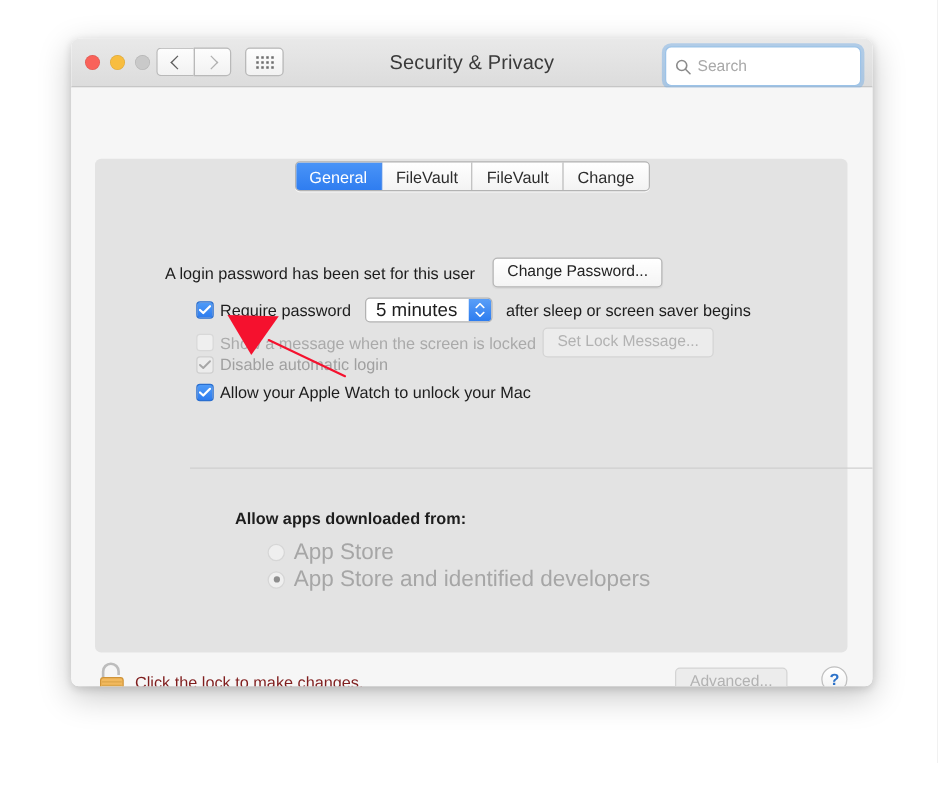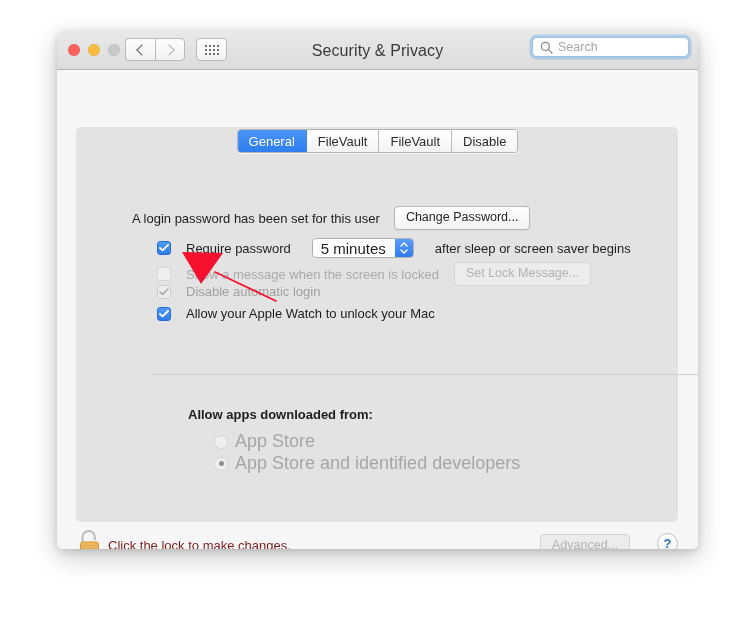--- a/index.html
+++ b/index.html
@@ -110,21 +110,21 @@
     font-size: 16px;
     color: #3a3a3a;
     letter-spacing: .1px;
   }
 
   .searchwrap {
     position: absolute;
     right: 9px;
     top: 6px;
     width: 157px;
-    height: 20px;
+    height: 32px;
     border-radius: 5px;
     box-sizing: border-box;
     background: #ffffff;
     border: 1px solid #9cc3e8;
     box-shadow: 0 0 0 2.5px rgba(110,170,230,0.45);
     display: flex;
     align-items: center;
   }
   .search-icon {
     margin-left: 7px;
@@ -229,21 +229,21 @@
     background: #ececec;
     border-color: #d4d4d4;
     box-shadow: none;
   }
 
   .checkrow {
     position: absolute;
     left: 100px;
     display: flex;
     align-items: center;
-    gap: 15px;
+    gap: 5px;
     font-size: 13px;
     color: #1d1d1d;
   }
   .checkrow.r1 { top: 168px; }
   .checkrow.r2 { top: 192px; color: #aaaaaa; }
   .checkrow.r3 { top: 214px; color: #a0a0a0; }
   .checkrow.r4 { top: 236px; }
 
   .cbox {
     width: 14px;
@@ -448,21 +448,21 @@
   </div>
 
   <div class="winbody">
 
     <div class="panel"></div>
 
     <div class="tabs">
       <div class="tab active">General</div>
       <div class="tab">FileVault</div>
       <div class="tab">FileVault</div>
-      <div class="tab">Disable</div>
+      <div class="tab">Change</div>
     </div>
 
     <div class="content">
 
       <div class="row-password">
         <span class="lbl">A login password has been set for this user</span>
         <button class="btn">Change Password...</button>
       </div>
 
       <div class="checkrow r1">

